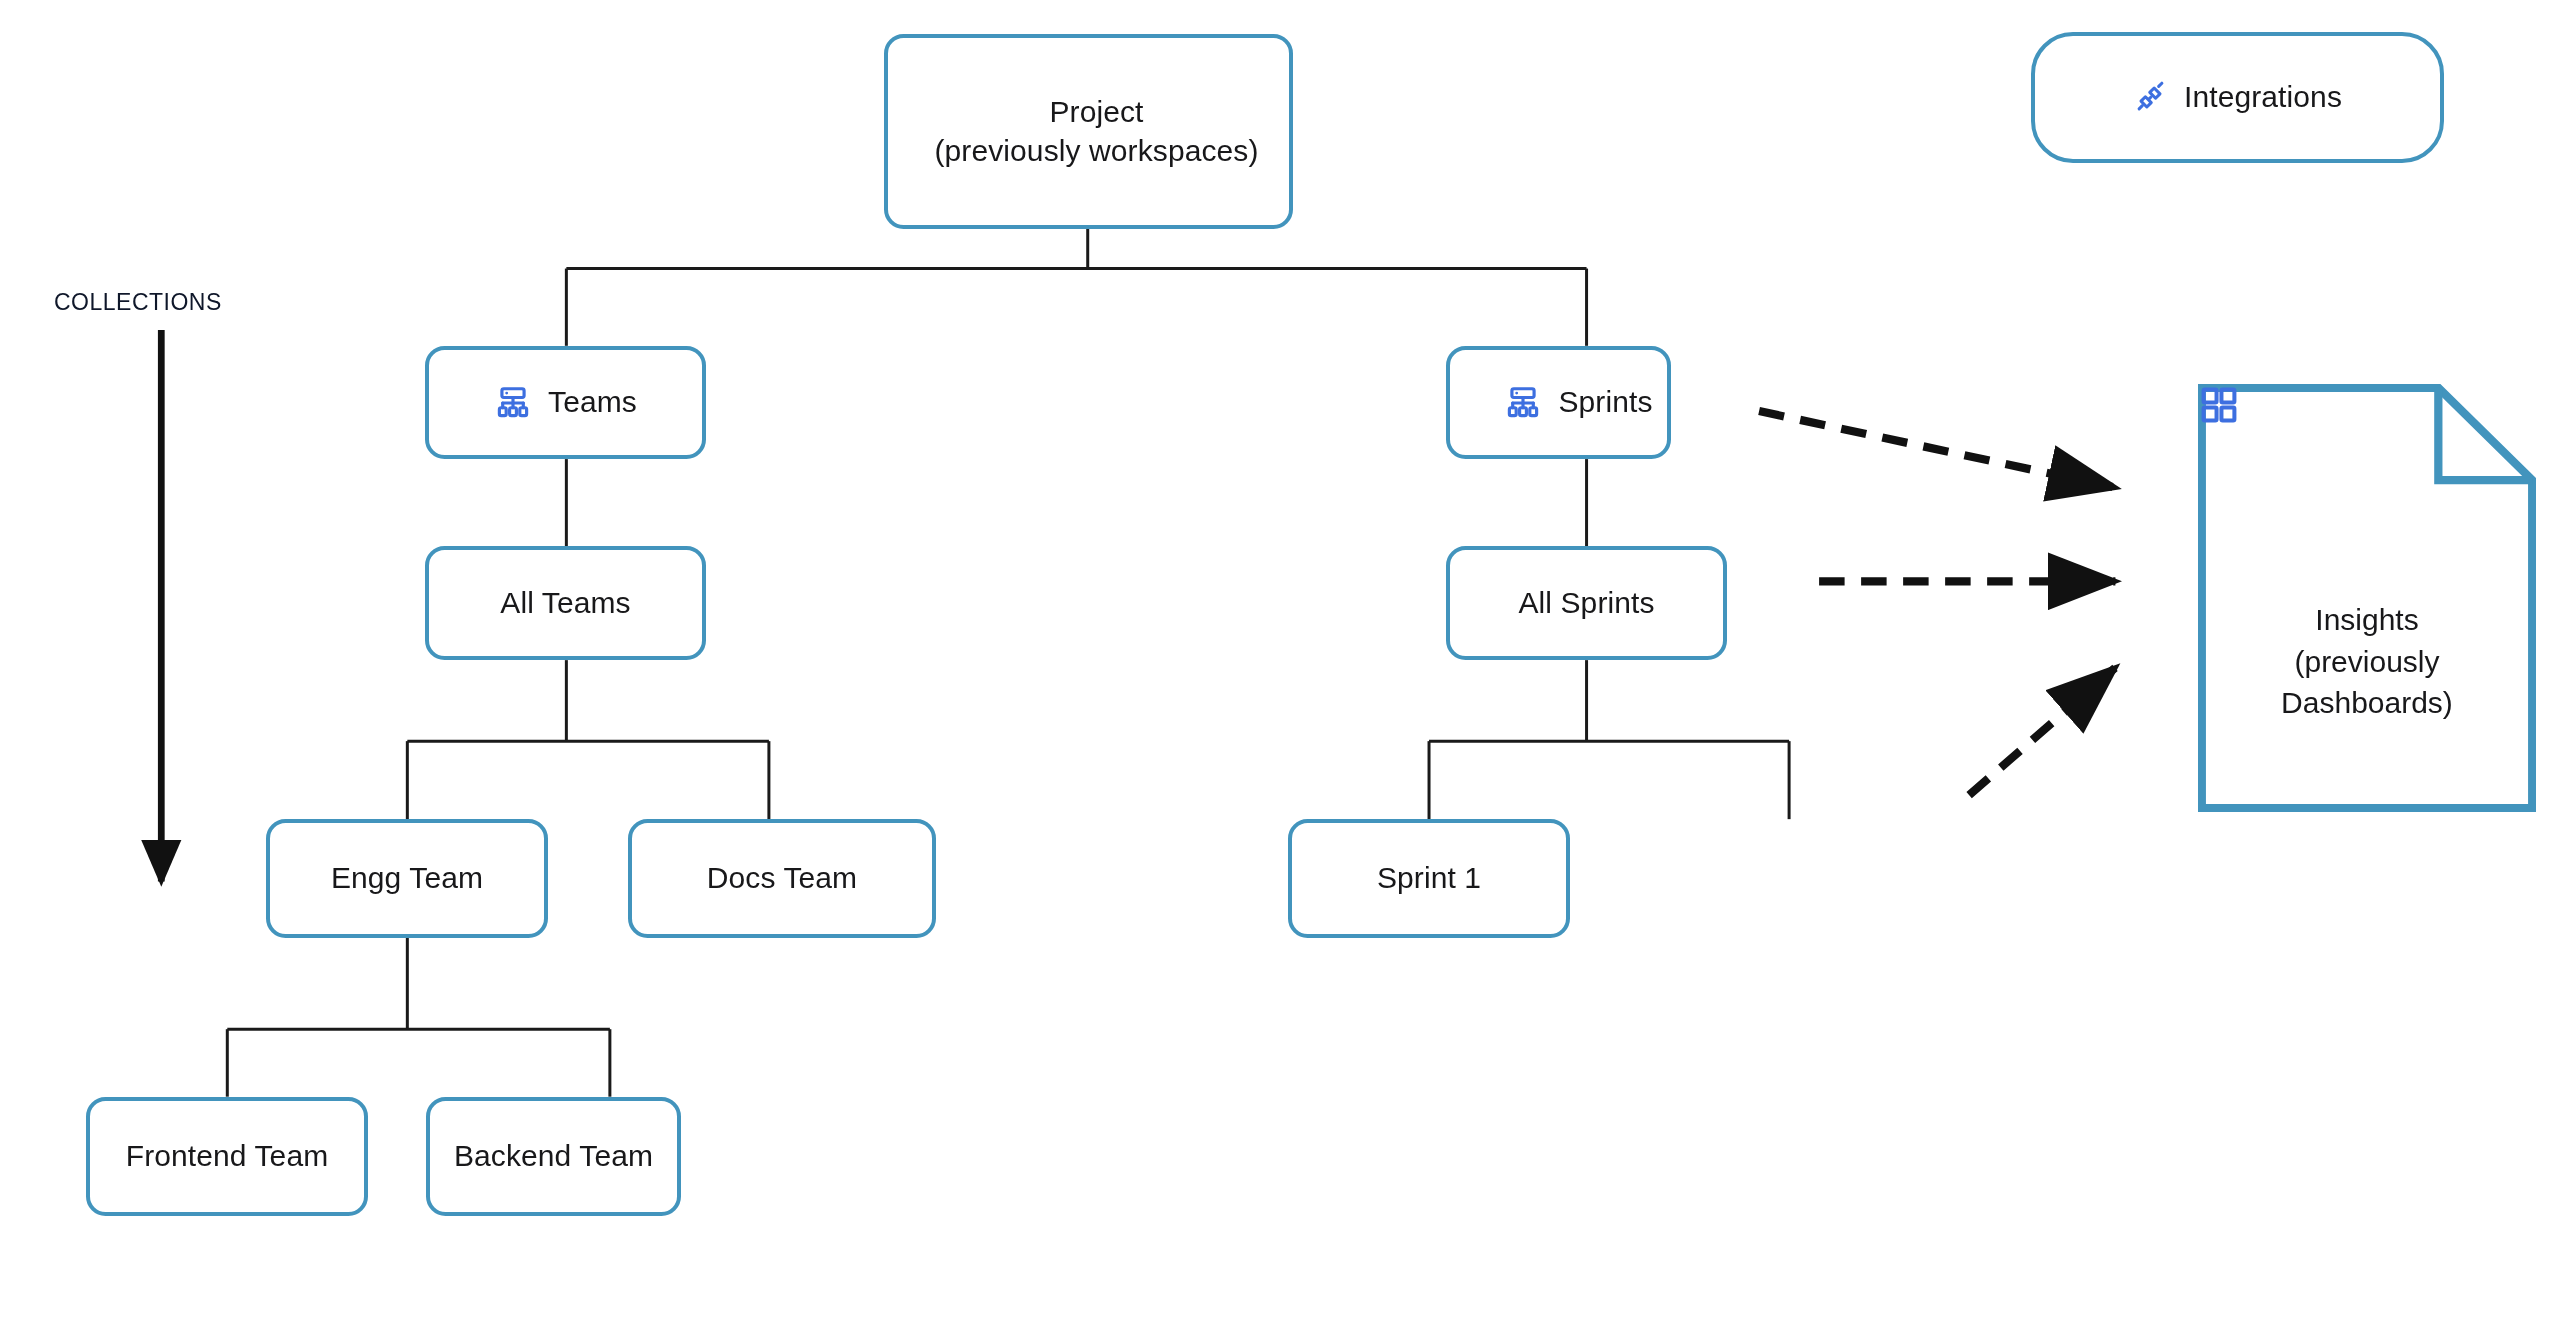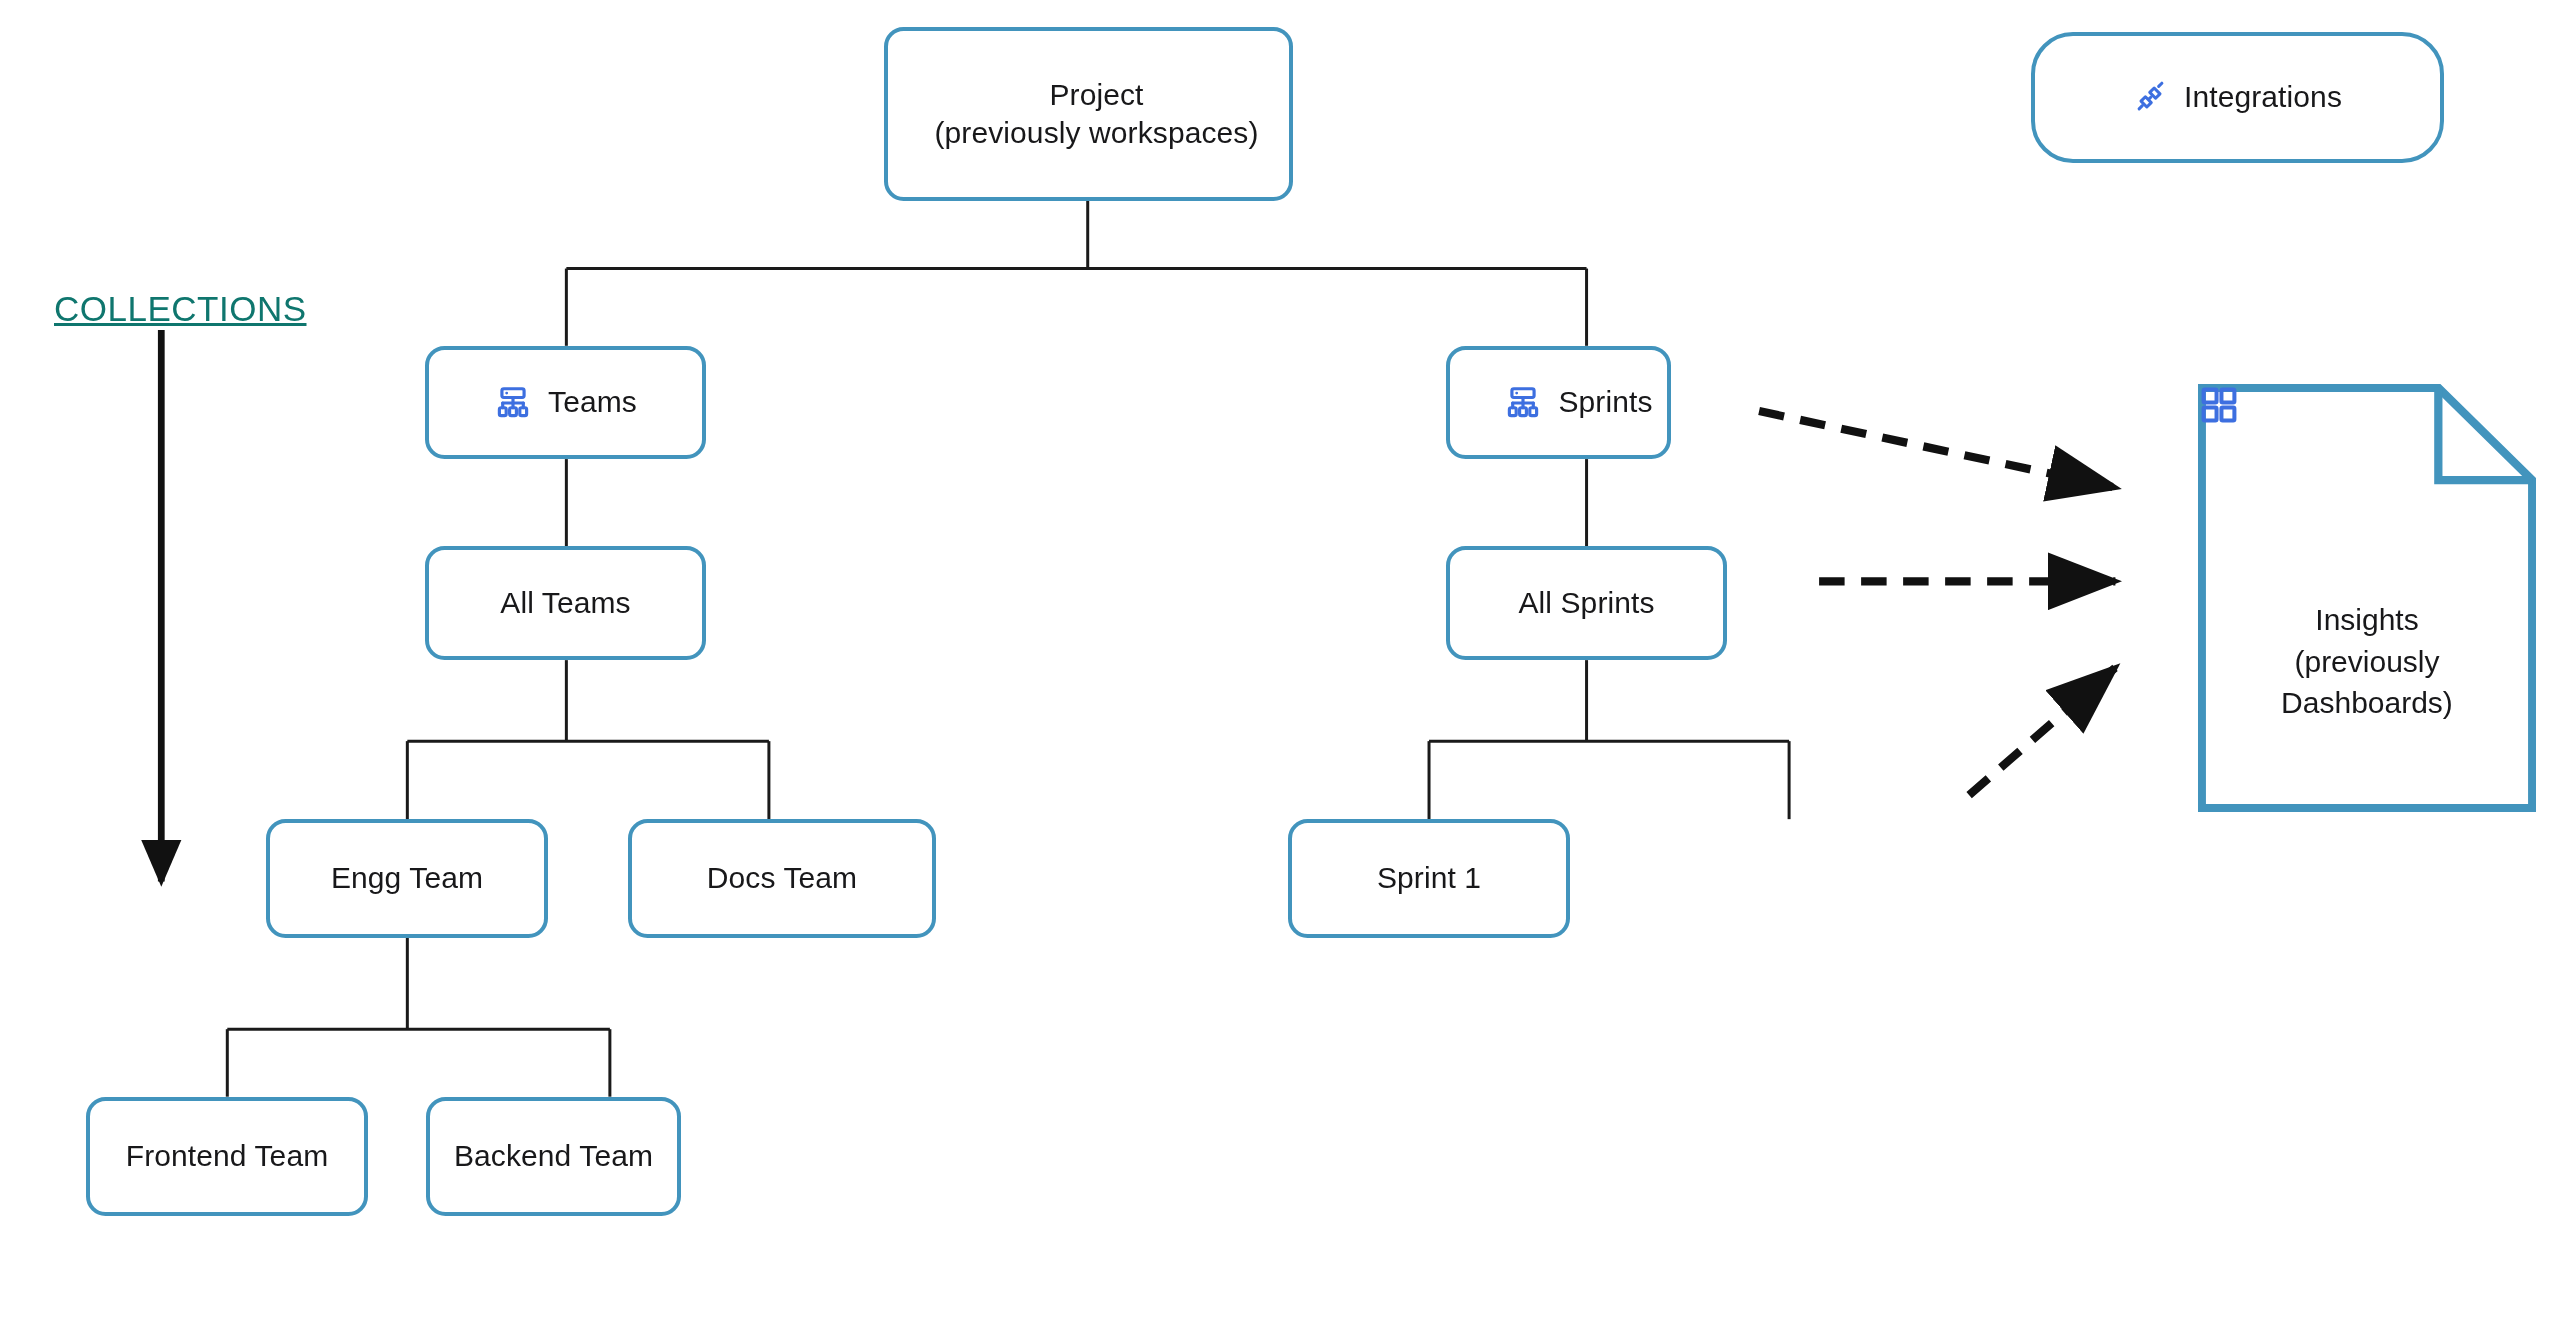--- a/index.html
+++ b/index.html
@@ -50,25 +50,24 @@
   .node.with-icon {
     gap: 16px;
     text-align: right;
   }
   .node.pill {
     border-radius: 42px;
   }
   
   .caption {
     position: absolute;
-    font-size: 35px;
+    font-size: 23px;
     letter-spacing: 0.5px;
-    color: #0f766e;
+    color: #0f172a;
     z-index: 3;
-    text-decoration: underline;
   }
   
   #insights-doc {
     position: absolute;
     left: 2198px;
     top: 384px;
     width: 338px;
     height: 428px;
     z-index: 3;
   }
@@ -166,21 +165,21 @@
       <path d="M2625,1060 L2820,890" marker-end="url(#arrowhead)"></path>
     </g>
 
     <g stroke="#111111" stroke-width="9" fill="none" stroke-linecap="butt">
       <path d="M215,440 L215,1175" marker-end="url(#arrowheadBig)"></path>
     </g>
   </svg>
 
   <div class="caption" style="left:54px; top:289px;">COLLECTIONS</div>
 
-  <div class="node" style="left:884px; top:27px; width:409px; height:174px;padding-left:16px;">
+  <div class="node" style="left:884px; top:34px; width:409px; height:195px;padding-left:16px;">
     <span class="label">Project
 (previously workspaces)</span>
   </div>
 
   <div class="node pill with-icon" style="left:2031px; top:31.5px; width:413px; height:131px;">
     <span class="icon">
       <svg width="35" height="35" viewBox="0 0 24 24" fill="none" stroke="#3d6fe0" stroke-width="2.1" stroke-linecap="round" stroke-linejoin="round">
         <path d="M14.5 5.5 L18.5 9.5 L15.5 12.5 L11.5 8.5 Z"></path>
         <path d="M8.5 11.5 L12.5 15.5 L9.5 18.5 L5.5 14.5 Z"></path>
         <path d="M12.2 11.8 L11.2 12.8"></path>

